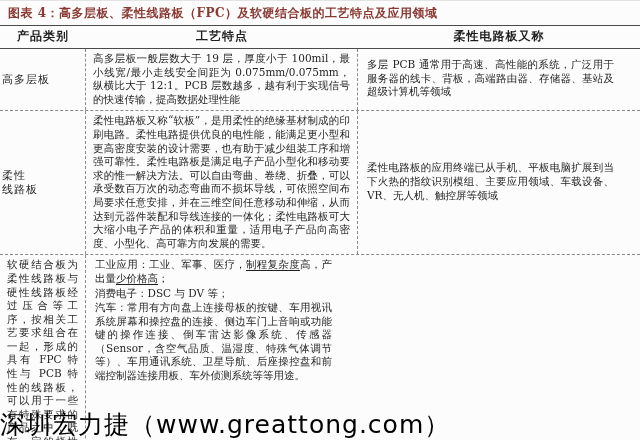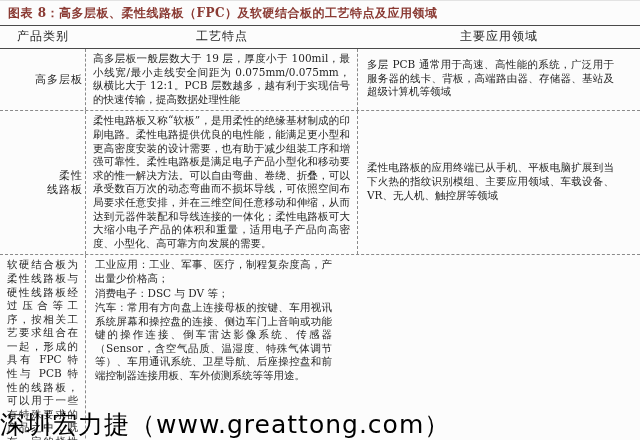--- a/index.html
+++ b/index.html
@@ -17,69 +17,69 @@
   .figure-title {
     font-size: 12px; font-weight: bold; color: #8a3a33;
     padding: 4px 8px 3px 8px;
     border-bottom: 1px solid #4a4a4a;
     letter-spacing: 0.5px;
   }
 
   .thead {
     display: grid; grid-template-columns: 86px 272px 1fr;
     border-bottom: 1px solid #4a4a4a;
-    font-weight: normal; font-size: 12px;
+    font-weight: bold; font-size: 12px;
     padding: 2px 0 3px 0;
   }
   .thead .hcell { text-align: center; letter-spacing: 1px; }
 
   .trow { display: grid; grid-template-columns: 86px 272px 1fr; }
   .trow.sep { border-bottom: 1px dashed #8a8a8a; }
   .tbl-wrap { border-bottom: 2px solid #4a4a4a; }
 
   .cell { padding: 2px 6px; font-size: 10.5px; line-height: 13.6px; }
   .cat-cell {
-    display: flex; flex-direction: column; justify-content: center; align-items: flex-end;
+    display: flex; flex-direction: column; justify-content: center; align-items: flex-start;
     text-align: center; border-right: 1px dashed #8a8a8a;
     font-size: 11px; letter-spacing: 1px; padding: 2px 2px;
   }
   .proc-cell {
     border-right: 1px dashed #8a8a8a;
     text-align: justify; text-justify: inter-ideograph;
     padding: 3px 7px 4px 7px;
   }
   .app-cell { padding: 3px 26px 4px 9px; text-align: justify; align-items: center; }
   .app-cell.v-center { display: flex; flex-direction: column; justify-content: center; }
   .app-cell p { margin: 0 0 1px 0; }
-  .u { text-underline-offset: 2px; }
+  .u { text-decoration: underline; text-underline-offset: 2px; }
 
   .row-1 { min-height: 57px; }
   .row-2 { min-height: 126px; }
   .row-3 { min-height: 167px; }
 
   .watermark {
     position: absolute; left: 0; right: 0; bottom: 0;
     font-family: "DejaVu Sans", "Liberation Sans", sans-serif;
     font-weight: normal; font-size: 25px; letter-spacing: 1px;
     color: #000000; white-space: nowrap;
     line-height: 30px;
   }
 </style>
 </head>
 <body>
 
 <div class="page">
 
-  <div class="figure-title">图表 8：高多层板、柔性线路板（FPC）及软硬结合板的工艺特点及应用领域</div>
+  <div class="figure-title">图表 4：高多层板、柔性线路板（FPC）及软硬结合板的工艺特点及应用领域</div>
 
   <div class="tbl-wrap">
     <div class="thead">
       <div class="hcell">产品类别</div>
       <div class="hcell">工艺特点</div>
-      <div class="hcell">主要应用领域</div>
+      <div class="hcell">柔性电路板又称</div>
     </div>
 
     <div class="trow sep row-1">
       <div class="cell cat-cell">
         <span>高多层板</span>
       </div>
       <div class="cell proc-cell">
         <span>高多层板一般层数大于 19 层，厚度小于 100mil，最小线宽/最小走线安全间距为 0.075mm/0.075mm，纵横比大于 12:1。PCB 层数越多，越有利于实现信号的快速传输，提高数据处理性能</span>
       </div>
       <div class="cell app-cell v-center">

